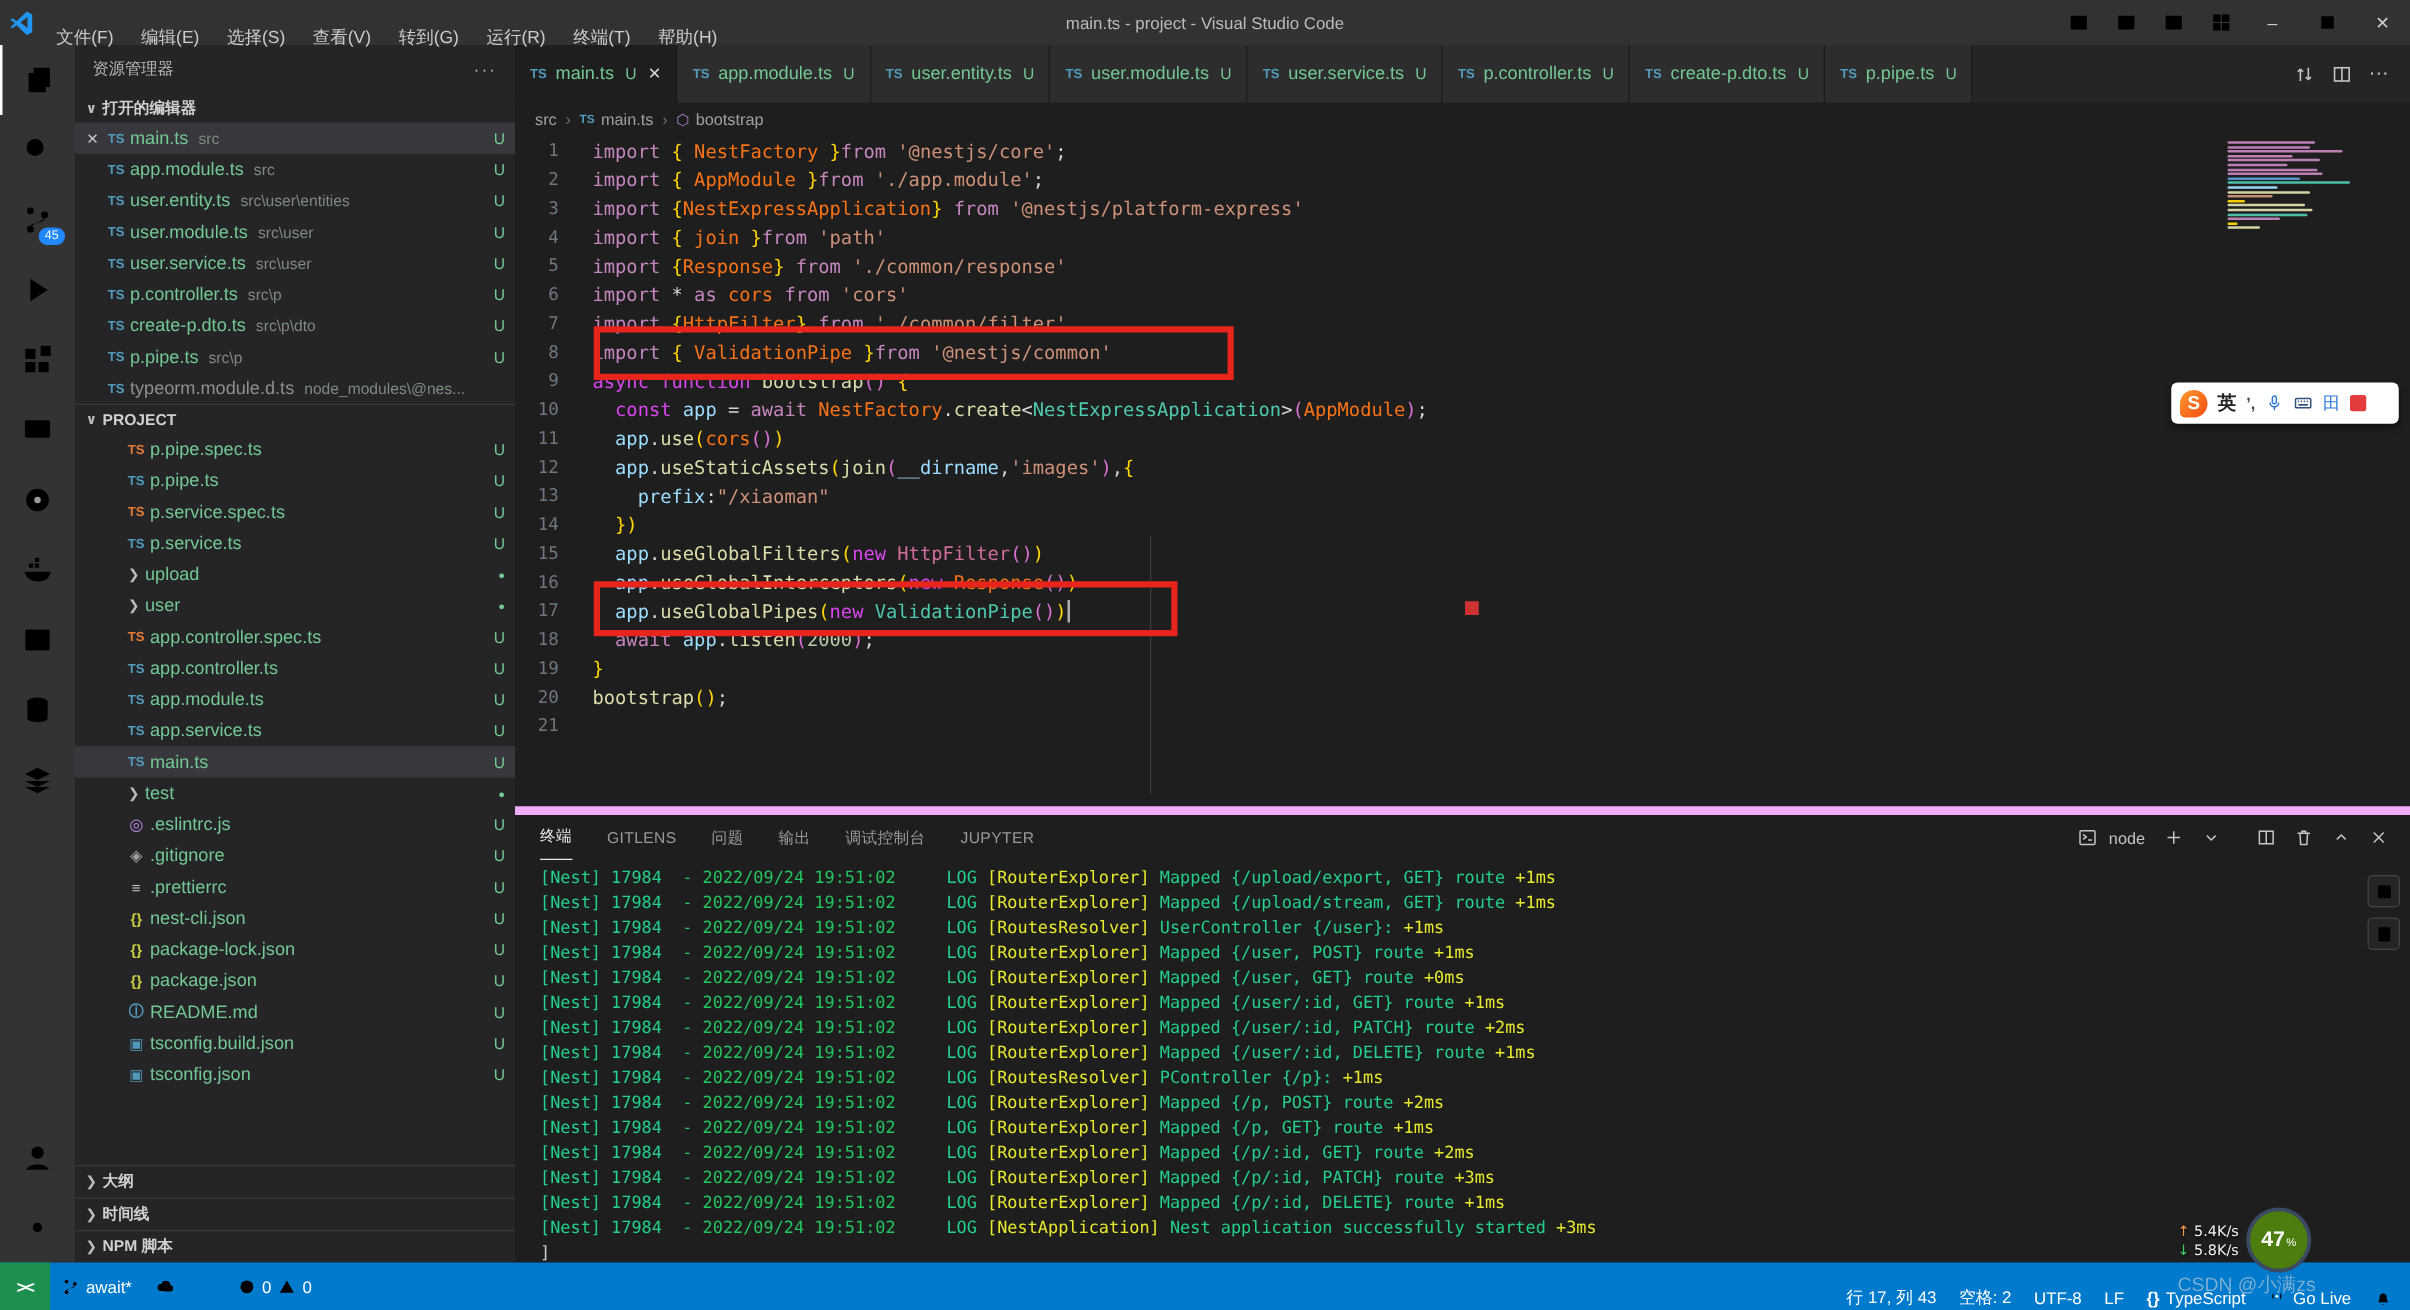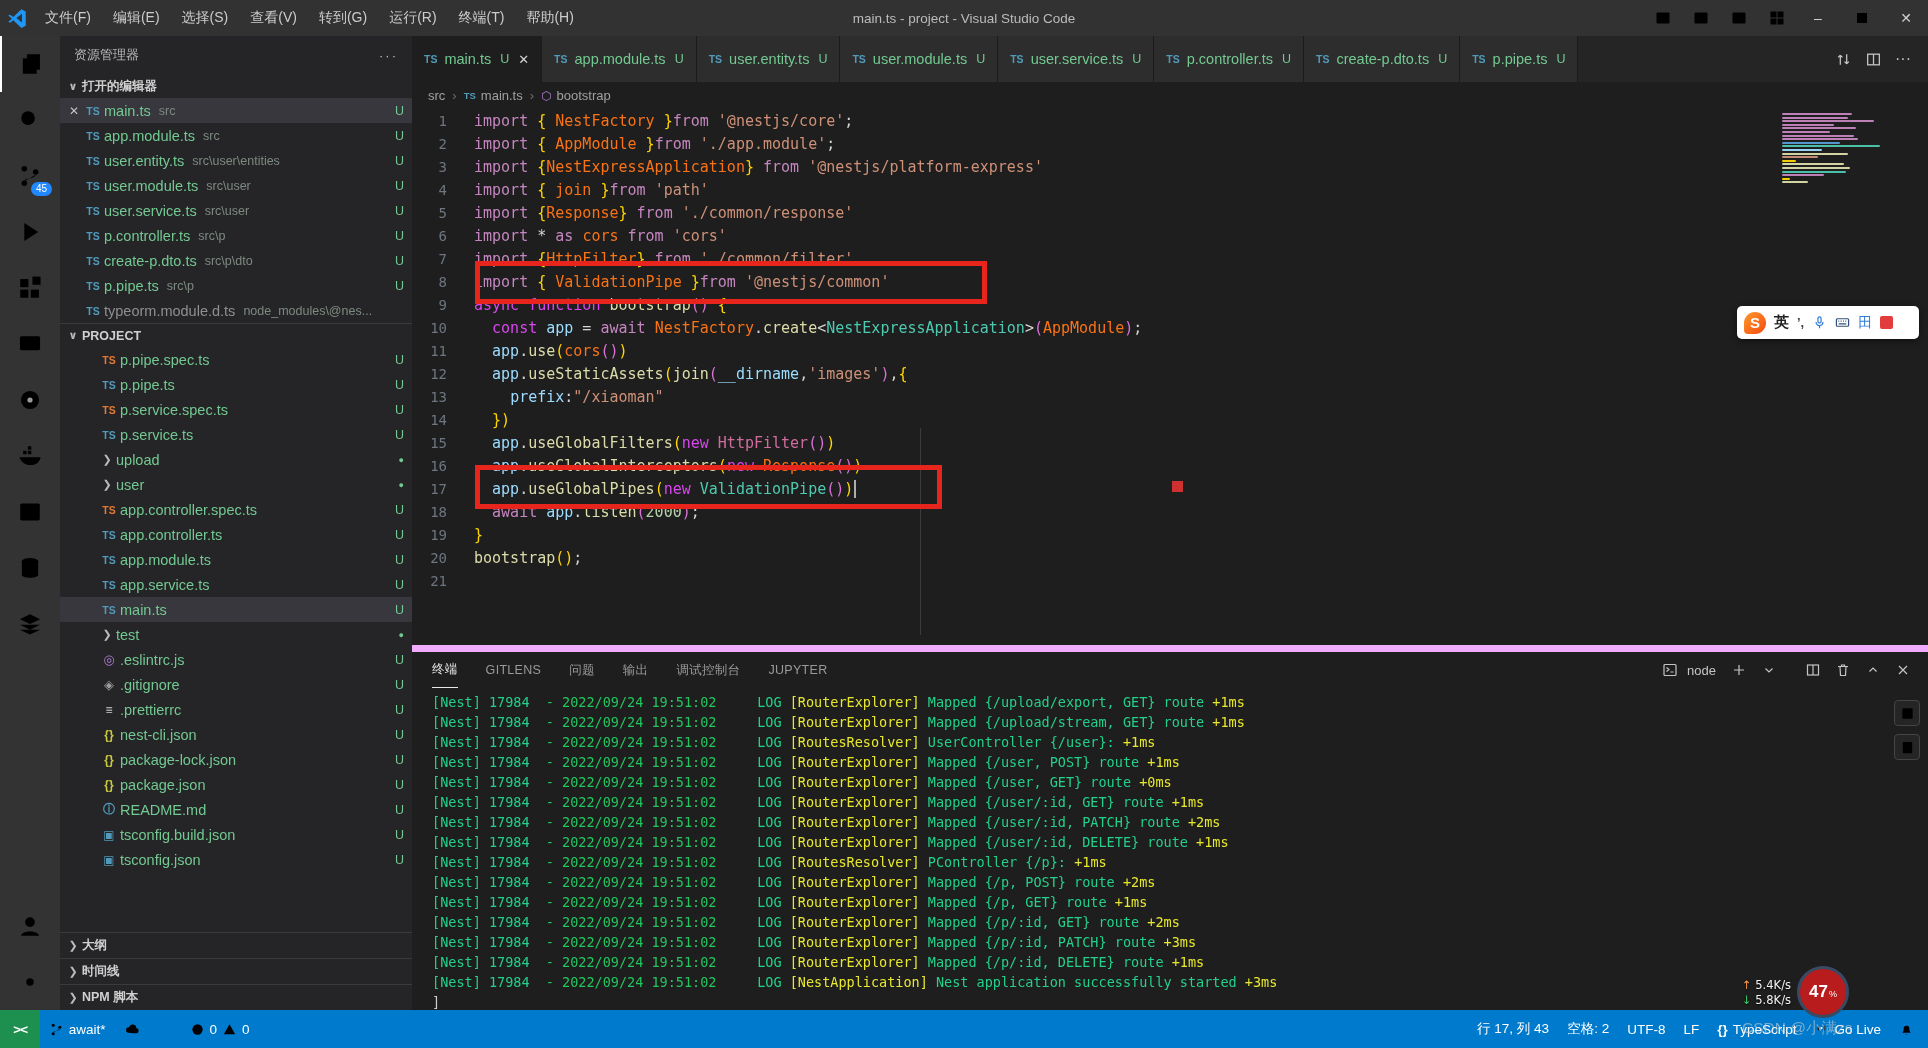--- a/index.html
+++ b/index.html
@@ -6,21 +6,21 @@
   html,body { width:1928px; height:1048px; overflow:hidden; background:#1e1e1e;
     font-family:"Liberation Sans","DejaVu Sans",sans-serif; color:#cccccc; }
   svg { display:block; }
   .ic { display:inline-flex; align-items:center; justify-content:center; }
   .ic svg { stroke:currentColor; fill:none; stroke-width:1.2; }
 
   
   #titlebar { position:absolute; left:0; top:0; width:1928px; height:36px; background:#323233;
     display:flex; align-items:center; font-size:14px; color:#cccccc; z-index:50; }
   #vscode-logo { width:34px; height:36px; display:flex; align-items:center; justify-content:center; }
-  .menu-item { padding:0 11px; height:36px; display:flex; align-items:center; cursor:default; }
+  .menu-item { padding:0 11px; height:36px; display:flex; align-items:center; cursor:default;margin-top:12px; }
   #win-title { position:absolute; left:50%; transform:translateX(-50%); color:#bbbbbb; font-size:13.5px; }
   #win-right { margin-left:auto; display:flex; align-items:center; height:36px; }
   .wbtn { width:44px; height:36px; display:flex; align-items:center; justify-content:center; color:#cfcfcf; }
   .wbtn.small { width:38px; }
 
   
   #activitybar { position:absolute; left:0; top:36px; width:60px; height:974px; background:#333333;
     display:flex; flex-direction:column; align-items:center; z-index:10; }
   .act { width:60px; height:56px; display:flex; align-items:center; justify-content:center;
     color:#9a9a9a; position:relative; cursor:pointer; }
@@ -105,38 +105,38 @@
   .float-ic { position:absolute; right:8px; width:26px; height:26px; border:1px solid #454545; border-radius:4px;
     background:#252526; color:#75beff; display:flex; align-items:center; justify-content:center; cursor:pointer; }
   .float-ic svg { width:15px; height:15px; }
 
   
   #statusbar { position:absolute; left:0; top:1010px; width:1928px; height:38px; background:#007acc;
     display:flex; align-items:center; color:#ffffff; font-size:13.5px; z-index:40; }
   .sitem { display:flex; align-items:center; gap:5px; padding:0 9px; height:38px; cursor:pointer; white-space:nowrap; }
   .sitem svg { width:15px; height:15px; }
   #remote { background:#1d8f4e; padding:0 13px; font-weight:bold; font-style:italic; letter-spacing:-1px; }
-  #sb-right { margin-left:auto; display:flex; align-items:center; height:20px; }
+  #sb-right { margin-left:auto; display:flex; align-items:flex-start; height:20px; }
 
   
   #ime { position:absolute; left:1737px; top:306px; width:182px; height:33px; background:#ffffff; border-radius:5px;
     box-shadow:0 2px 6px rgba(0,0,0,.5); display:flex; align-items:center; padding:0 7px; gap:8px; z-index:60; }
   #ime .slogo { width:22px; height:22px; border-radius:50% 50% 50% 4px; background:linear-gradient(135deg,#ff9a2e,#f4490f);
     color:#fff; font-weight:bold; font-size:15px; display:flex; align-items:center; justify-content:center; }
   #ime .lang { color:#222; font-size:15px; font-weight:bold; }
   #ime .punc { color:#444; font-size:13px; font-weight:bold; }
   #ime .ic { color:#2f7bd6; } #ime .ickb { color:#33507a; } #ime .grid { color:#2f7bd6; font-size:14px; }
   #ime .redsq { width:13px; height:13px; background:#e23c3c; border-radius:2px; }
   #ime svg { width:15px; height:15px; stroke-width:1.3; }
 
   #netspeed { position:absolute; left:1742px; top:966px; z-index:70; display:flex; align-items:center; gap:6px; }
   #netspeed .rates { display:flex; flex-direction:column; gap:1px; font-size:11.5px; color:#f2f2f2;
     text-shadow:0 1px 2px rgba(0,0,0,.8); font-family:"DejaVu Sans",sans-serif; }
   #netspeed .up .arr { color:#ff9d4d; } #netspeed .down .arr { color:#3fd068; }
-  #cpu-ball { width:52px; height:52px; border-radius:50%; background:#b91c1c; border:3px solid #3a4a63;
+  #cpu-ball { width:52px; height:52px; border-radius:50%; background:#4d7c0f; border:3px solid #3a4a63;
     color:#fff; display:flex; align-items:baseline; justify-content:center; padding-top:13px; }
   #cpu-ball .pct { font-size:17px; font-weight:bold; } #cpu-ball .unit { font-size:9px; margin-left:1px; }
 
   #watermark { position:absolute; left:1742px; top:1018px; color:rgba(215,215,215,.55); font-size:15.5px;
     z-index:80; pointer-events:none; }
 </style>
 </head>
 <body>
 
 <div id="titlebar">

